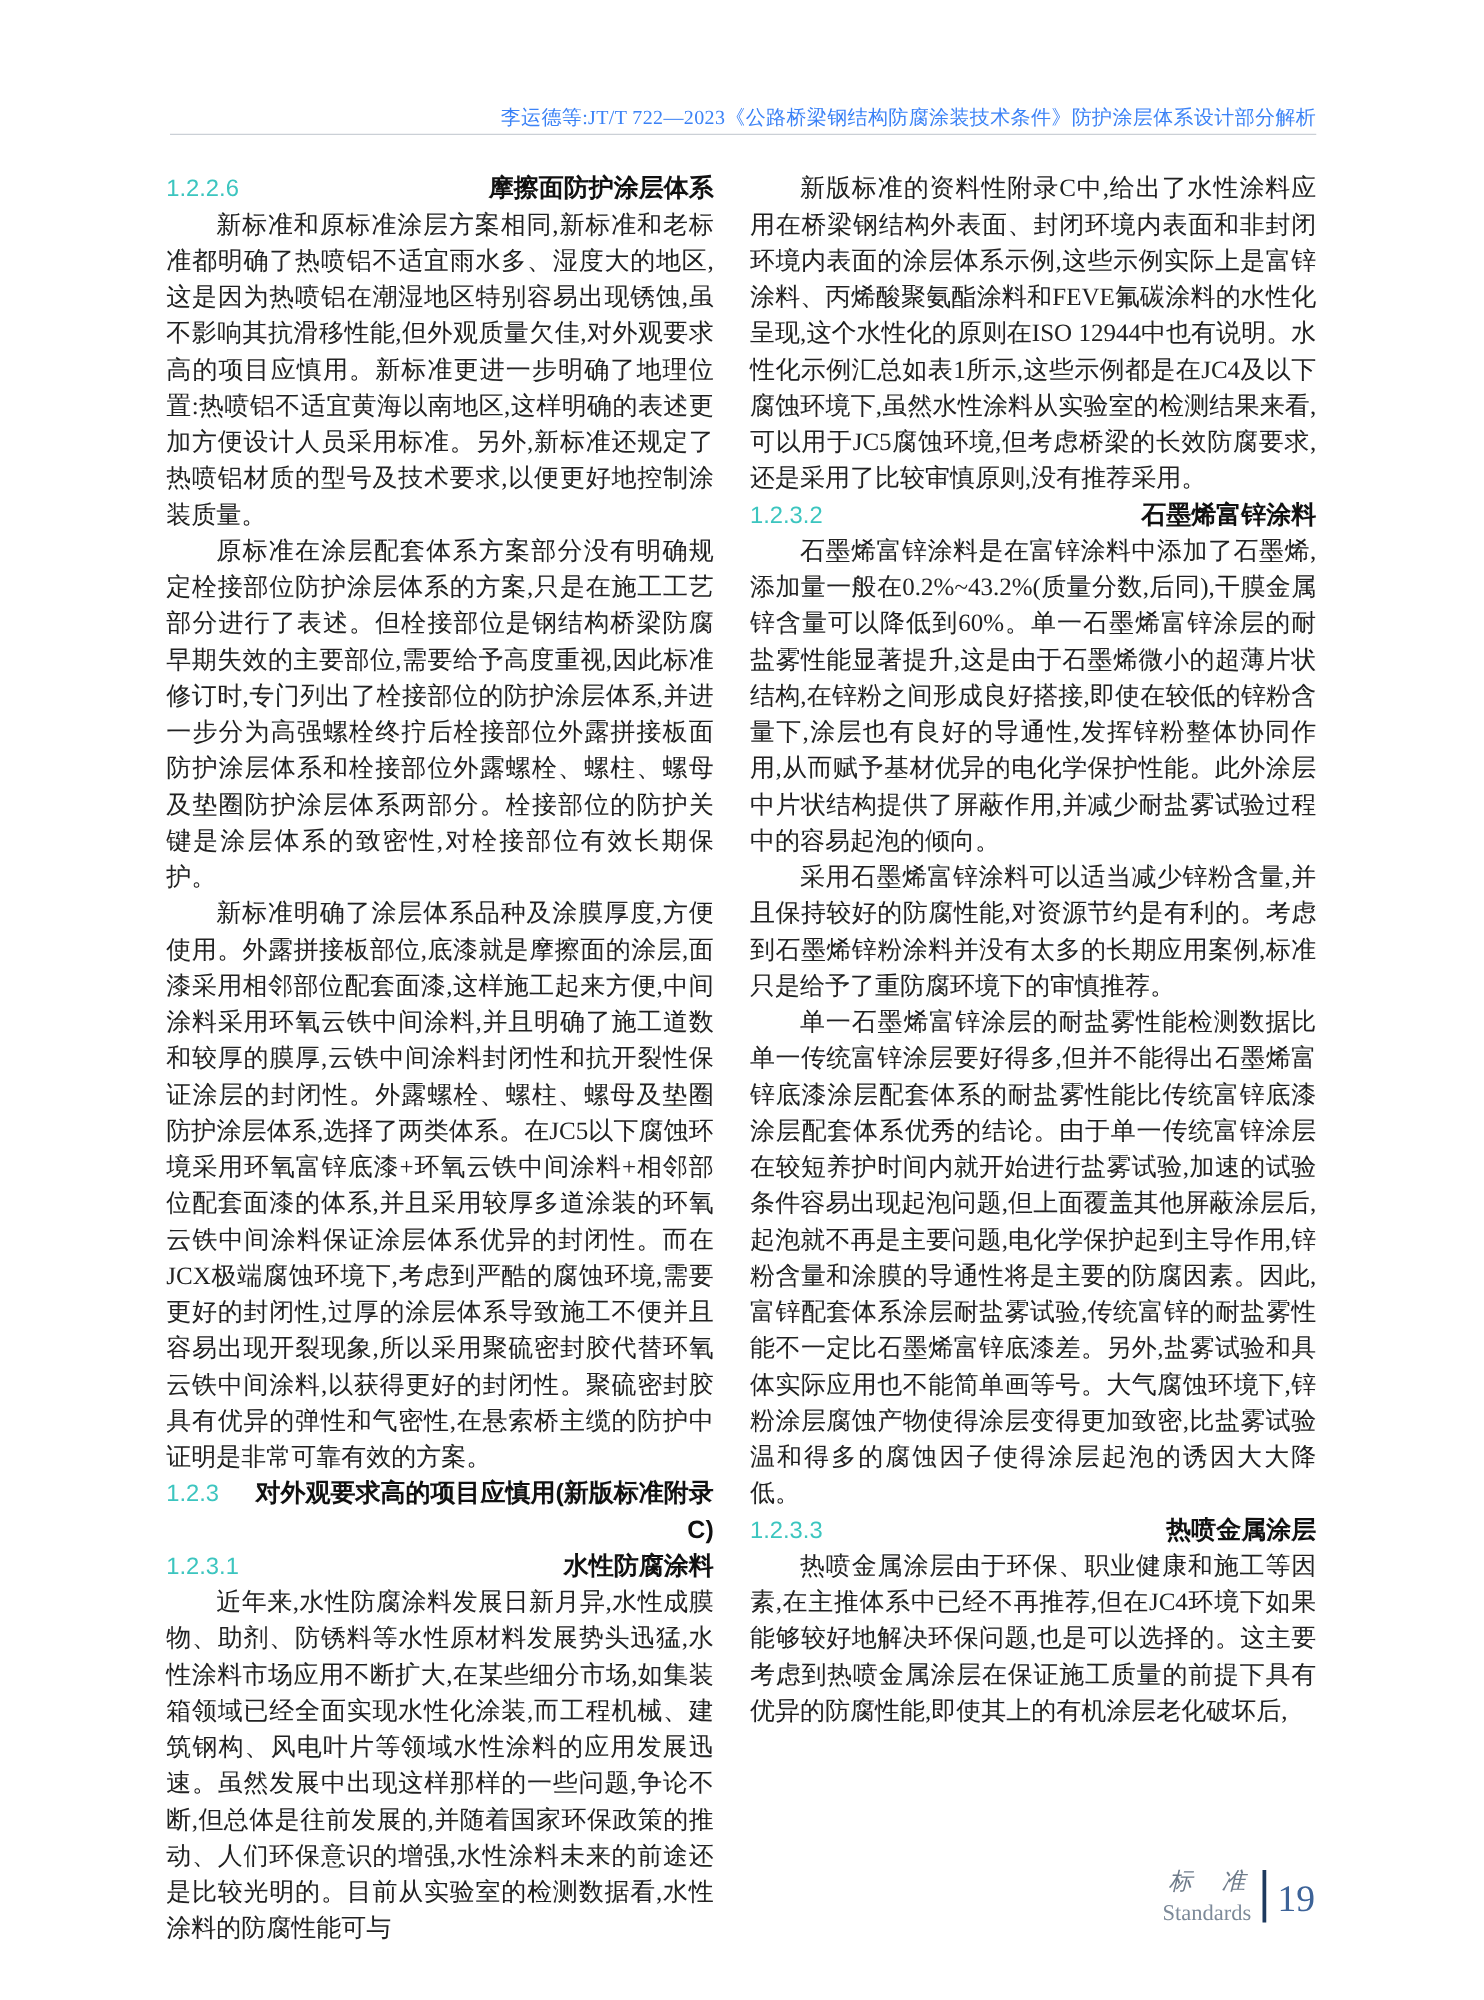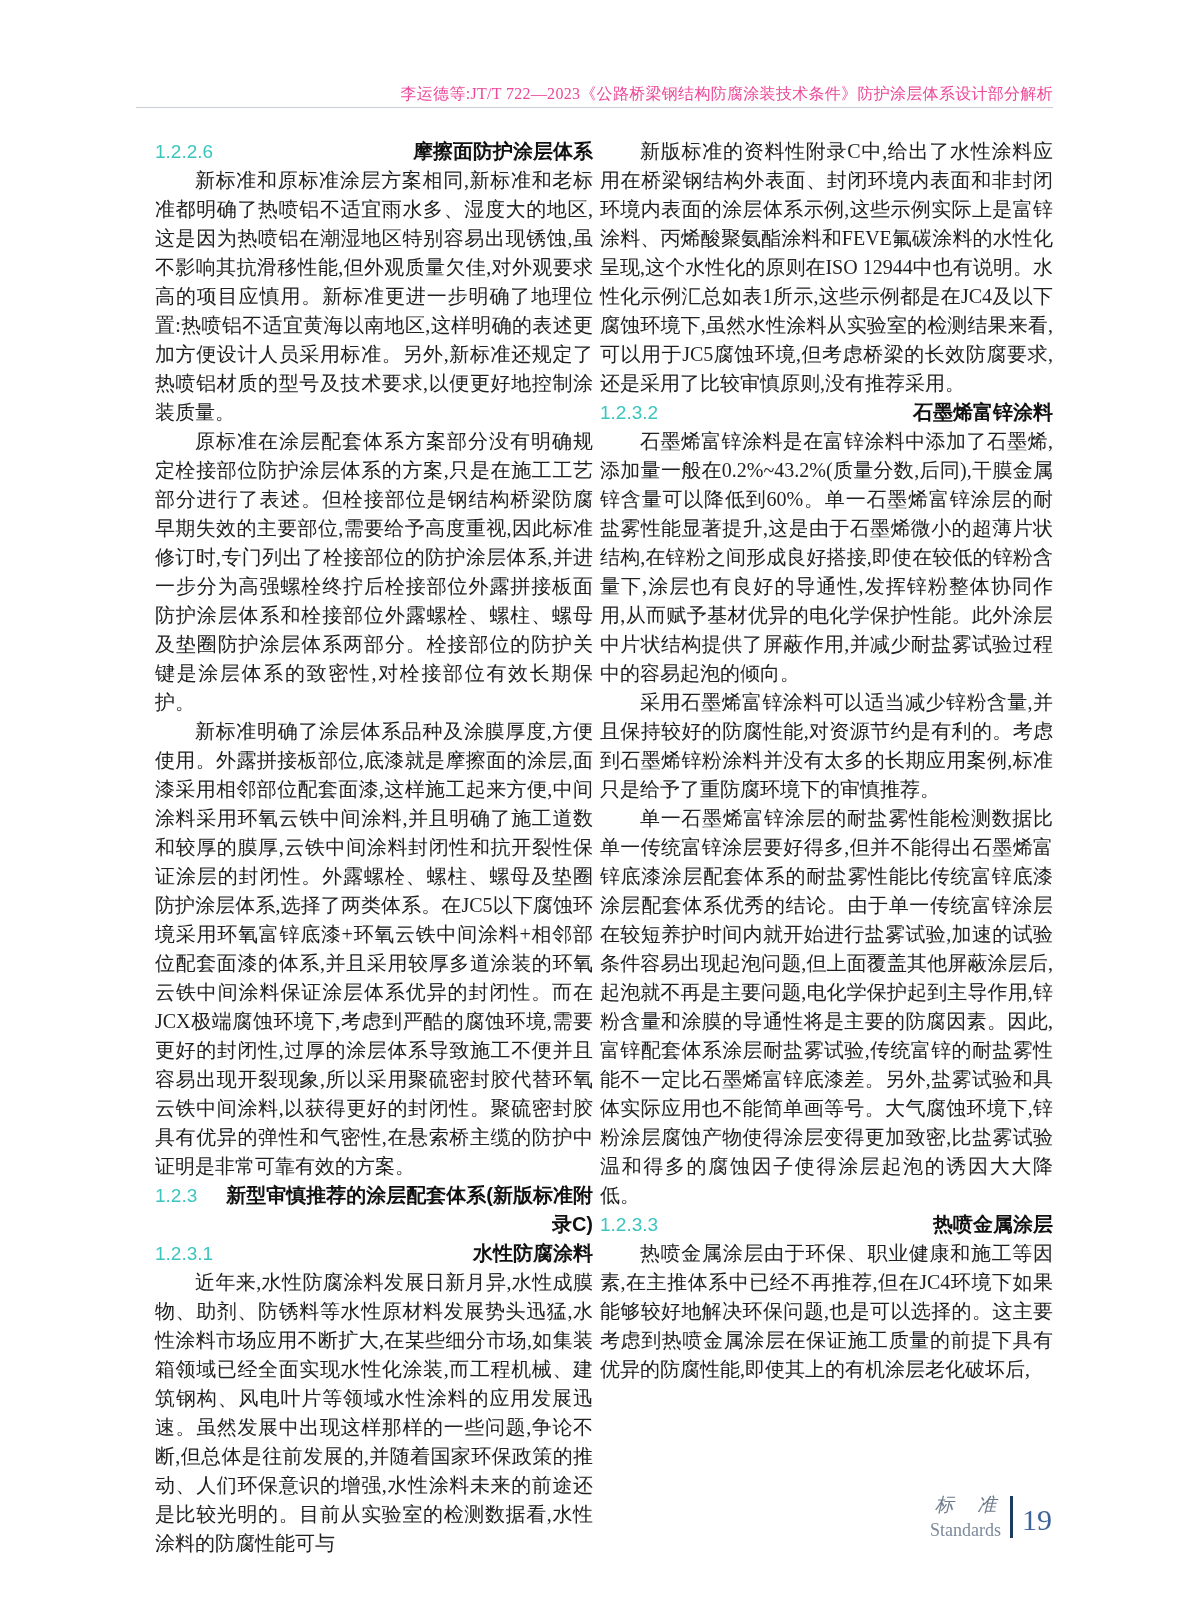--- a/index.html
+++ b/index.html
@@ -1,23 +1,23 @@
 <!DOCTYPE html>
 <html lang="zh"><head>
 <meta charset="utf-8">
 <style>
   html,body{margin:0;padding:0;background:#ffffff;}
   .page{position:relative;width:1187px;height:1600px;background:#ffffff;overflow:hidden;
         font-family:"Liberation Serif","DejaVu Serif",serif;color:#222222;}
   .running-header{position:absolute;left:133px;top:84px;width:920px;text-align:right;
-        font-size:16px;color:#ec4899;letter-spacing:0.3px;white-space:nowrap;}
+        font-size:16px;color:#3b82f6;letter-spacing:0.3px;white-space:nowrap;}
   .header-rule{position:absolute;left:136px;top:107px;width:917px;height:1px;background:#cbd0d6;}
   .col{position:absolute;top:137px;font-size:20px;line-height:29px;text-align:justify;
         color:#212121;}
-  .col-left{left:133px;width:438px;margin-left:22px;}
+  .col-left{left:133px;width:438px;}
   .col-right{left:600px;width:453px;}
   .col p{margin:0;text-indent:2em;}
   .col p.noindent{text-indent:0;}
   .h{display:flex;font-family:"Liberation Sans","DejaVu Sans",sans-serif;}
   .h .num{flex:none;width:64px;color:#3cc5bf;font-weight:500;font-size:19px;}
   .h .title{flex:1;font-weight:bold;color:#111111;text-align:right;}
   .footer{position:absolute;top:1492px;right:135px;display:flex;align-items:center;gap:9px;}
   .footer .labels{text-align:center;}
   .footer .cn{font-size:19px;color:#6e7b8a;letter-spacing:9px;margin-right:-9px;
         font-family:"Liberation Sans","DejaVu Sans",sans-serif;font-style:italic;}
@@ -36,21 +36,21 @@
   <div class="col col-left">
     <div class="h">
       <span class="num">1.2.2.6</span>
       <span class="title">摩擦面防护涂层体系</span>
     </div>
     <p>新标准和原标准涂层方案相同,新标准和老标准都明确了热喷铝不适宜雨水多、湿度大的地区,这是因为热喷铝在潮湿地区特别容易出现锈蚀,虽不影响其抗滑移性能,但外观质量欠佳,对外观要求高的项目应慎用。新标准更进一步明确了地理位置:热喷铝不适宜黄海以南地区,这样明确的表述更加方便设计人员采用标准。另外,新标准还规定了热喷铝材质的型号及技术要求,以便更好地控制涂装质量。</p>
     <p>原标准在涂层配套体系方案部分没有明确规定栓接部位防护涂层体系的方案,只是在施工工艺部分进行了表述。但栓接部位是钢结构桥梁防腐早期失效的主要部位,需要给予高度重视,因此标准修订时,专门列出了栓接部位的防护涂层体系,并进一步分为高强螺栓终拧后栓接部位外露拼接板面防护涂层体系和栓接部位外露螺栓、螺柱、螺母及垫圈防护涂层体系两部分。栓接部位的防护关键是涂层体系的致密性,对栓接部位有效长期保护。</p>
     <p>新标准明确了涂层体系品种及涂膜厚度,方便使用。外露拼接板部位,底漆就是摩擦面的涂层,面漆采用相邻部位配套面漆,这样施工起来方便,中间涂料采用环氧云铁中间涂料,并且明确了施工道数和较厚的膜厚,云铁中间涂料封闭性和抗开裂性保证涂层的封闭性。外露螺栓、螺柱、螺母及垫圈防护涂层体系,选择了两类体系。在JC5以下腐蚀环境采用环氧富锌底漆+环氧云铁中间涂料+相邻部位配套面漆的体系,并且采用较厚多道涂装的环氧云铁中间涂料保证涂层体系优异的封闭性。而在JCX极端腐蚀环境下,考虑到严酷的腐蚀环境,需要更好的封闭性,过厚的涂层体系导致施工不便并且容易出现开裂现象,所以采用聚硫密封胶代替环氧云铁中间涂料,以获得更好的封闭性。聚硫密封胶具有优异的弹性和气密性,在悬索桥主缆的防护中证明是非常可靠有效的方案。</p>
     <div class="h">
       <span class="num">1.2.3</span>
-      <span class="title">新型审慎推荐的涂层配套体系(新版标准附录C)</span>
+      <span class="title">对外观要求高的项目应慎用(新版标准附录C)</span>
     </div>
     <div class="h">
       <span class="num">1.2.3.1</span>
       <span class="title">水性防腐涂料</span>
     </div>
     <p>近年来,水性防腐涂料发展日新月异,水性成膜物、助剂、防锈料等水性原材料发展势头迅猛,水性涂料市场应用不断扩大,在某些细分市场,如集装箱领域已经全面实现水性化涂装,而工程机械、建筑钢构、风电叶片等领域水性涂料的应用发展迅速。虽然发展中出现这样那样的一些问题,争论不断,但总体是往前发展的,并随着国家环保政策的推动、人们环保意识的增强,水性涂料未来的前途还是比较光明的。目前从实验室的检测数据看,水性涂料的防腐性能可与</p>
   </div>
 
   <div class="col col-right">
     <p>新版标准的资料性附录C中,给出了水性涂料应用在桥梁钢结构外表面、封闭环境内表面和非封闭环境内表面的涂层体系示例,这些示例实际上是富锌涂料、丙烯酸聚氨酯涂料和FEVE氟碳涂料的水性化呈现,这个水性化的原则在ISO 12944中也有说明。水性化示例汇总如表1所示,这些示例都是在JC4及以下腐蚀环境下,虽然水性涂料从实验室的检测结果来看,可以用于JC5腐蚀环境,但考虑桥梁的长效防腐要求,还是采用了比较审慎原则,没有推荐采用。</p>

